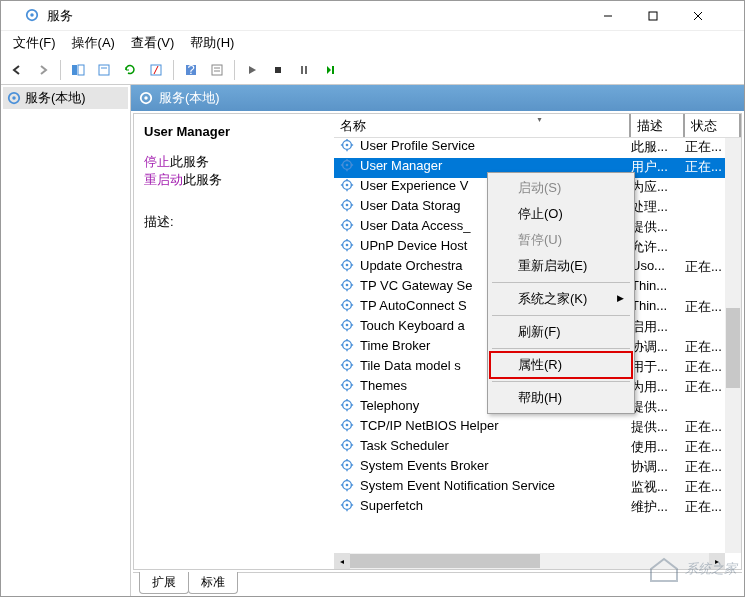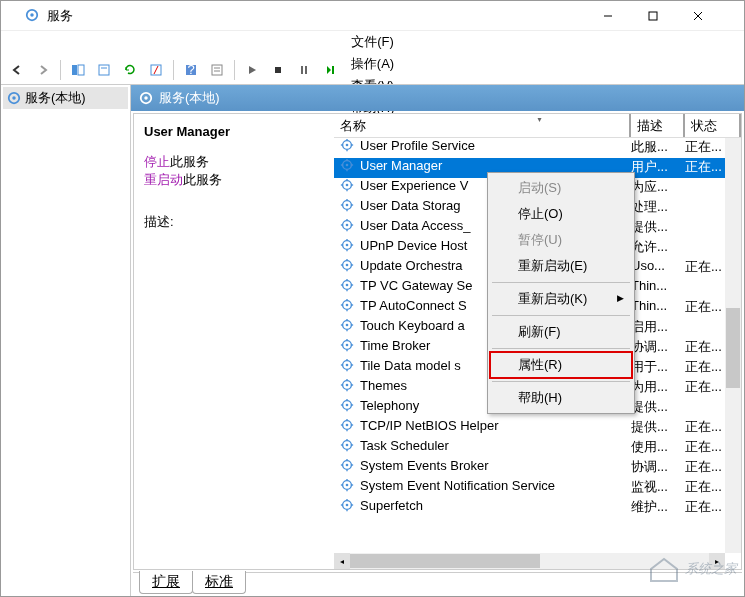--- a/index.html
+++ b/index.html
@@ -2,21 +2,21 @@
 <html><head>
 <meta charset="utf-8">
 <style>
 * { margin: 0; padding: 0; box-sizing: border-box; font-family: "Microsoft YaHei", "Segoe UI", sans-serif; font-size: 13px; }
 body { background: #fff; width: 745px; height: 597px; overflow: hidden; position: relative; }
 .window { width: 100%; height: 100%; border: 1px solid #999; display: flex; flex-direction: column; }
 .titlebar { height: 30px; display: flex; align-items: center; padding: 0 24px; border-bottom: 1px solid #eee; }
 .titlebar .icon { width: 16px; height: 16px; margin-right: 6px; }
 .titlebar .title { flex: 1; }
 .titlebar .ctrl { width: 45px; height: 30px; display: flex; align-items: center; justify-content: center; cursor: pointer; }
-.menubar { height: 24px; display: flex; align-items: center; padding: 0 4px; flex-direction: column; }
+.menubar { height: 24px; display: flex; align-items: center; padding: 0 4px; }
 .menubar .mi { padding: 2px 8px; cursor: pointer; }
 .toolbar { height: 30px; display: flex; align-items: center; padding: 2px 4px; border-bottom: 1px solid #ccc; gap: 2px; }
 .toolbar .tb { width: 24px; height: 24px; display: flex; align-items: center; justify-content: center; cursor: pointer; border: 1px solid transparent; }
 .toolbar .sep { width: 1px; height: 20px; background: #ccc; margin: 0 3px; }
 .body { flex: 1; display: flex; overflow: hidden; }
 .leftpane { width: 130px; border-right: 1px solid #ccc; background: #fff; padding: 2px; }
 .leftpane .node { display: flex; align-items: center; padding: 2px 4px; background: #e5e5e5; gap: 4px; }
 .rightpane { flex: 1; display: flex; flex-direction: column; overflow: hidden; }
 .header-strip { height: 26px; background: linear-gradient(#6fa8d8, #5b94c8); color: #fff; display: flex; align-items: center; padding: 0 8px; gap: 6px; }
 .content { flex: 1; display: flex; overflow: hidden; border: 1px solid #ccc; margin: 2px; }
@@ -39,21 +39,21 @@
 .row .rname { flex: 1; white-space: nowrap; overflow: hidden; }
 .row .rdesc { width: 54px; white-space: nowrap; overflow: hidden; }
 .row .rstat { width: 56px; white-space: nowrap; overflow: hidden; }
 .ctxmenu { position: absolute; top: 172px; left: 487px; width: 148px; background: #f0f0f0; border: 1px solid #a0a0a0; box-shadow: 2px 2px 4px rgba(0,0,0,.25); padding: 2px; z-index: 100; }
 .ctxmenu .cmi { padding: 4px 20px 4px 28px; cursor: pointer; position: relative; }
 .ctxmenu .cmi.disabled { color: #888; }
 .ctxmenu .csep { height: 1px; background: #c0c0c0; margin: 3px 2px; }
 .ctxmenu .cmi.hasarrow::after { content: "▶"; position: absolute; right: 8px; font-size: 9px; top: 7px; }
 .ctxmenu .cmi.highlight { outline: 2px solid #d00; outline-offset: -1px; }
 .tabs-footer { height: 22px; display: flex; align-items: flex-end; padding-left: 6px; border-top: 1px solid #ccc; margin: 0 2px 2px; }
-.tabs-footer .tab { padding: 2px 12px; border: 1px solid #aaa; border-top: none; border-radius: 0 0 4px 4px; margin-right: -1px; background: #fff; cursor: pointer; font-size: 14px; text-decoration: underline; }
+.tabs-footer .tab { padding: 2px 12px; border: 1px solid #aaa; border-top: none; border-radius: 0 0 4px 4px; margin-right: -1px; background: #fff; cursor: pointer; font-size: 12px; }
 .tabs-footer .tab.active { background: #fff; }
 .gear-svg { width: 14px; height: 14px; }
 .scrollbar-h { position: absolute; bottom: 0; left: 0; right: 16px; height: 16px; background: #f0f0f0; display: flex; }
 .scrollbar-v { position: absolute; top: 24px; right: 0; bottom: 16px; width: 16px; background: #f0f0f0; }
 .sb-btn { width: 16px; height: 16px; background: #e0e0e0; display: flex; align-items: center; justify-content: center; font-size: 8px; }
 .sb-track { flex: 1; position: relative; }
 .sb-thumb-h { position: absolute; height: 14px; top: 1px; left: 0; width: 190px; background: #c8c8c8; }
 .sb-thumb-v { position: absolute; width: 14px; left: 1px; top: 170px; height: 80px; background: #c8c8c8; }
 .sort-ind { position: absolute; left: 50%; top: 1px; font-size: 8px; color: #666; }
 .watermark { position: absolute; right: 8px; bottom: 14px; color: rgba(100,120,140,.45); font-size: 22px; font-style: italic; pointer-events: none; display:flex; align-items:center; gap:4px;}
@@ -516,21 +516,21 @@
     </div>
   </div>
 </div>
 
 <div class="ctxmenu" id="ctxmenu">
     <div class="cmi disabled">启动(S)</div>
     <div class="cmi">停止(O)</div>
     <div class="cmi disabled">暂停(U)</div>
     <div class="cmi">重新启动(E)</div>
     <div class="csep"></div>
-    <div class="cmi hasarrow">重新启动(K)</div>
+    <div class="cmi hasarrow">系统之家(K)</div>
     <div class="csep"></div>
     <div class="cmi">刷新(F)</div>
     <div class="csep"></div>
     <div class="cmi highlight">属性(R)</div>
     <div class="csep"></div>
     <div class="cmi">帮助(H)</div>
   </div>
 
 <div class="watermark">
   <svg width="34" height="28" viewBox="0 0 34 28">

